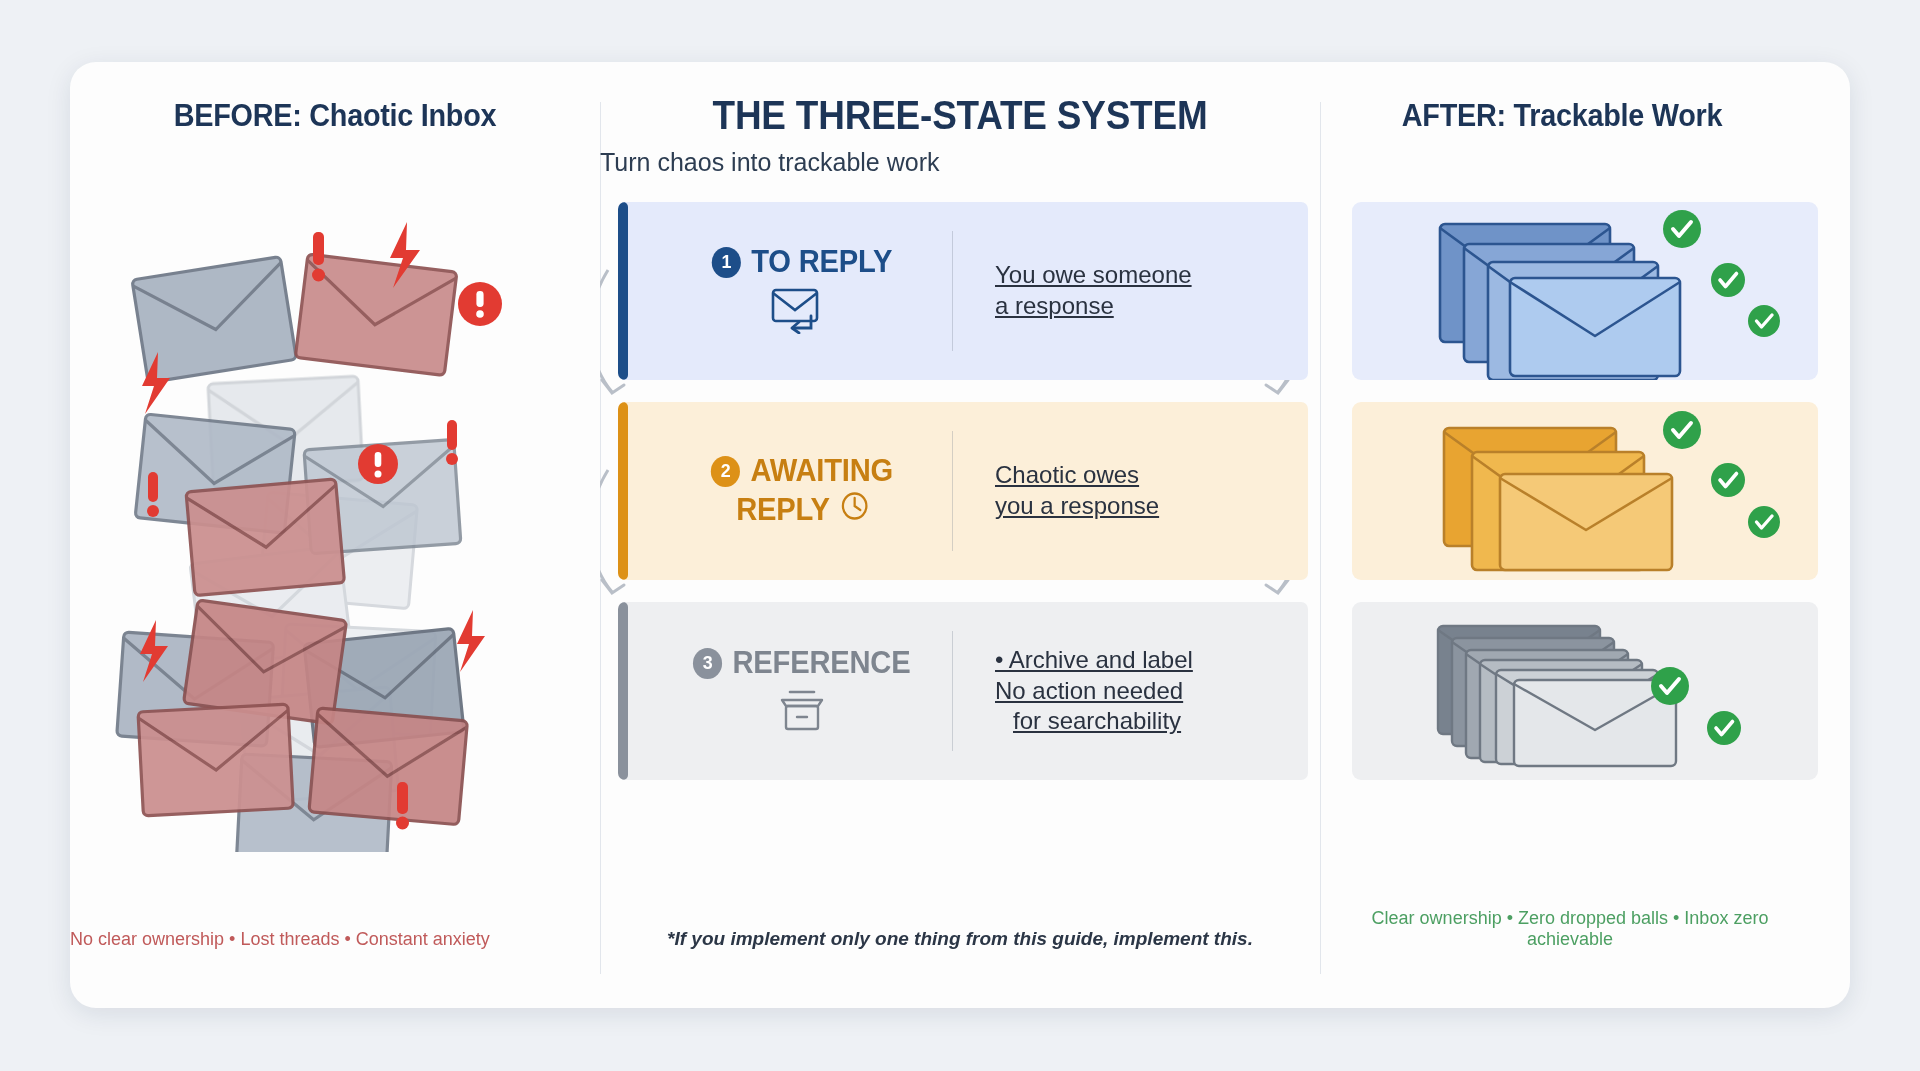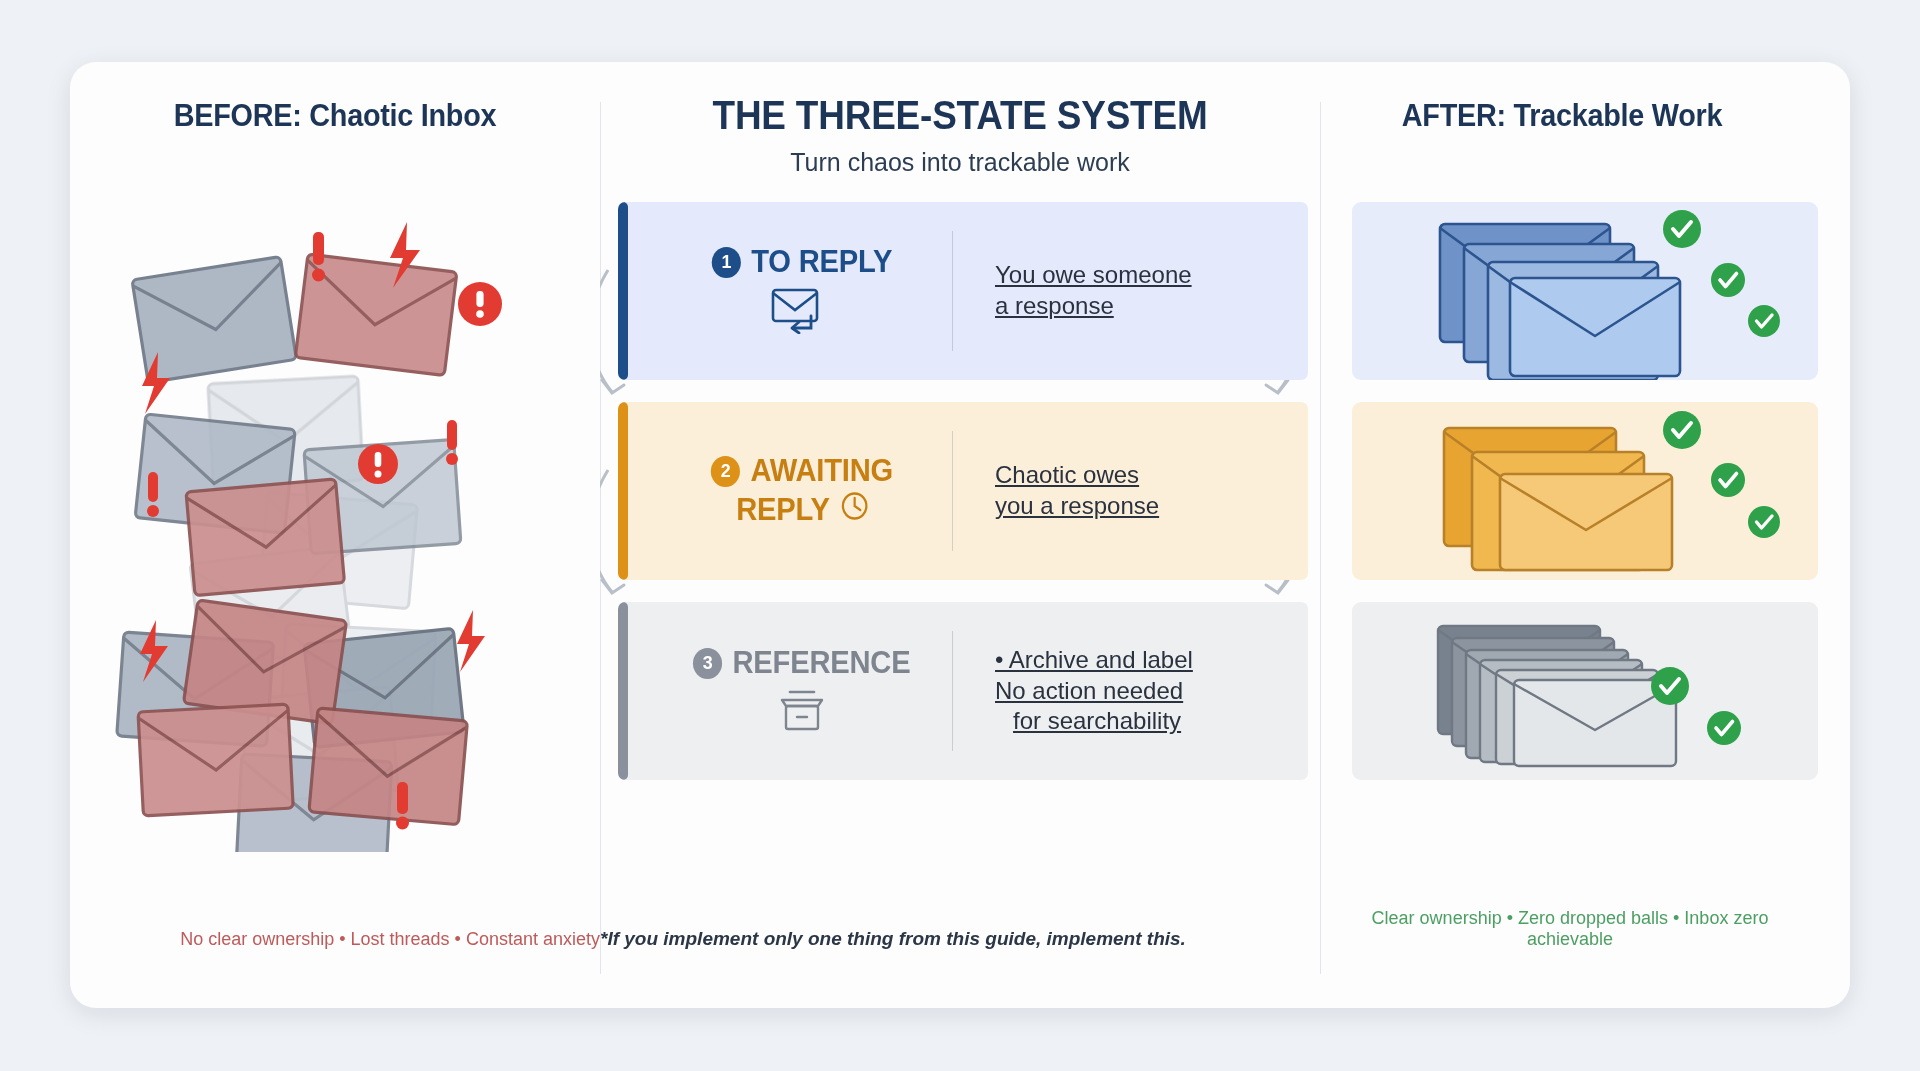--- a/index.html
+++ b/index.html
@@ -39,21 +39,21 @@
   }
   .main-title{
     position:absolute;top:30px;left:0;width:100%;
     text-align:center;
     font-size:41px;font-weight:bold;
     color:#1d3557;letter-spacing:-.2px;
     transform:scaleX(.9);
   }
   .main-sub{
     position:absolute;top:86px;left:0;width:100%;
-    text-align:center;
+    text-align:left;
     font-size:25px;color:#2d3d52;
   }
 
   
   .cards{position:absolute;left:18px;top:140px;width:690px;}
   .card{
     position:relative;
     height:178px;
     margin-bottom:22px;
     border-radius:7px;
@@ -100,26 +100,26 @@
   .card2 .badge{background:#dd9117;}
   .card3{background:#eeeff1;}
   .card3 .bar{background:#8a919c;}
   .card3 .label-row{color:#7e858f;}
   .card3 .badge{background:#8a919c;}
 
   .connectors{position:absolute;left:0;top:140px;width:690px;height:620px;pointer-events:none;}
 
   .footnote{
     position:absolute;bottom:58px;left:0;width:100%;
-    font-size:19px;font-style:italic;
+    text-align:center;font-size:19px;font-style:italic;
     color:#2b3646;font-weight:600;
   }
   .foot-red{
     position:absolute;bottom:58px;left:0;width:100%;
-    text-align:right;font-size:18px;color:#c05a5a;
+    text-align:left;font-size:18px;color:#c05a5a;
   }
   .foot-green{
     position:absolute;bottom:58px;left:0;width:100%;
     text-align:center;font-size:18px;color:#4c9f62;padding-left:8px;
   }
 
   
   .panel{
     position:absolute;left:32px;width:466px;height:178px;border-radius:9px;
   }

